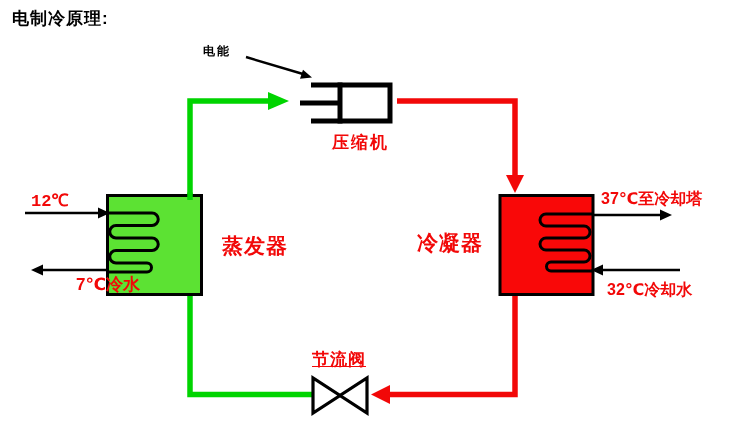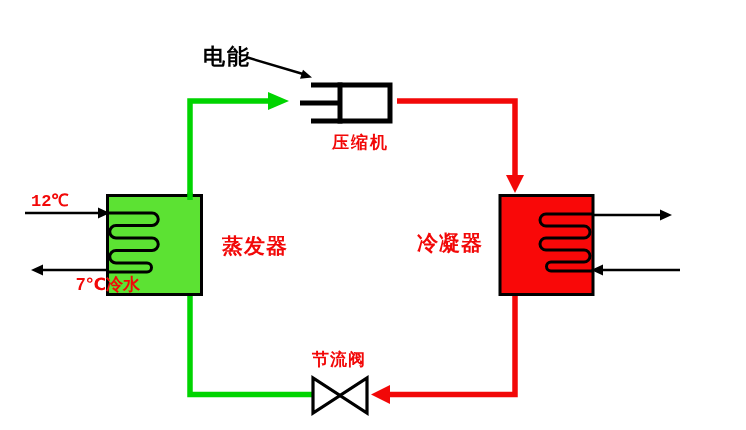--- a/index.html
+++ b/index.html
@@ -14,25 +14,25 @@
     width:746px;height:430px;position:relative;background:#ffffff;
     font-family:"Liberation Sans","DejaVu Sans",sans-serif;
     overflow:hidden;
   }
   .stage{position:absolute;inset:0;}
   svg{position:absolute;left:0;top:0;}
   .lbl{position:absolute;white-space:nowrap;font-weight:bold;line-height:1.1;}
   .lbl.black{color:var(--ink);}
   .lbl.red{color:var(--red);}
   .title{left:12px;top:10px;font-size:17px;letter-spacing:1px;}
-  .power{left:203px;top:45px;font-size:22px;letter-spacing:2px;}
+  .power{left:203px;top:45px;font-size:12px;letter-spacing:2px;}
   .compressor{left:332px;top:134px;font-size:17px;letter-spacing:2px;}
   .evaporator{left:222px;top:234px;font-size:21px;letter-spacing:1px;}
   .condenser{left:417px;top:231px;font-size:21px;letter-spacing:1px;}
-  .valve{left:312px;top:351px;font-size:17px;letter-spacing:1px;}
+  .valve{left:312px;top:351px;font-size:17px;letter-spacing:1px;text-decoration:underline;}
   .t12{left:31px;top:193px;font-size:17px;font-family:Liberation Mono, monospace;}
   .t7{left:28px;top:276px;font-size:17px;margin-left:48px;}
   .t37{left:601px;top:190px;font-size:16px;}
   .t32{left:607px;top:281px;font-size:16px;}
 
   .pipe-green{stroke:var(--green);stroke-width:5.5;fill:none;}
   .head-green{fill:var(--green);stroke:none;}
   .pipe-red{stroke:var(--red);stroke-width:5.5;fill:none;}
   .head-red{fill:var(--red);stroke:none;}
   .box-evap{fill:var(--green-fill);stroke:var(--ink);stroke-width:3;}
@@ -97,20 +97,23 @@
       <line class="black-line" x1="594" y1="215" x2="661" y2="215"></line>
       <polygon class="black-head" points="672,215 660,209.5 660,220.5"></polygon>
     </g>
 
     <g>
       <line class="black-line" x1="680" y1="270" x2="602" y2="270"></line>
       <polygon class="black-head" points="591,270 603,264.5 603,275.5"></polygon>
     </g>
   </svg>
 
+  <div class="lbl black title">电制冷原理:</div>
   <div class="lbl black power">电能</div>
   <div class="lbl red compressor">压缩机</div>
   <div class="lbl red evaporator">蒸发器</div>
   <div class="lbl red condenser">冷凝器</div>
   <div class="lbl red valve">节流阀</div>
   <div class="lbl red t12">12℃</div>
   <div class="lbl red t7">7℃冷水</div>
+  <div class="lbl red t37">37℃至冷却塔</div>
+  <div class="lbl red t32">32℃冷却水</div>
 </div>
 
 </body></html>

